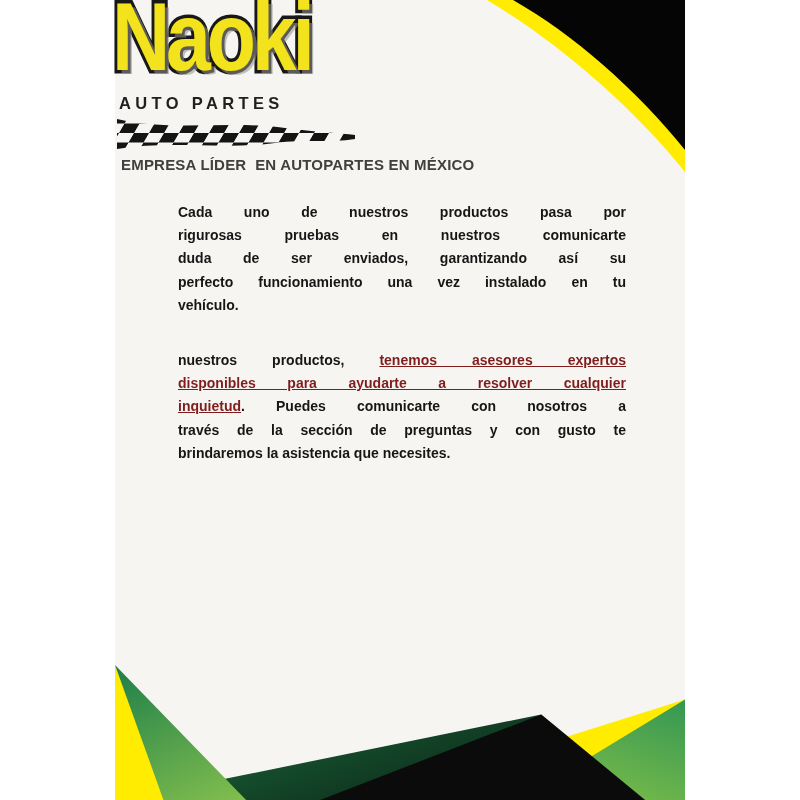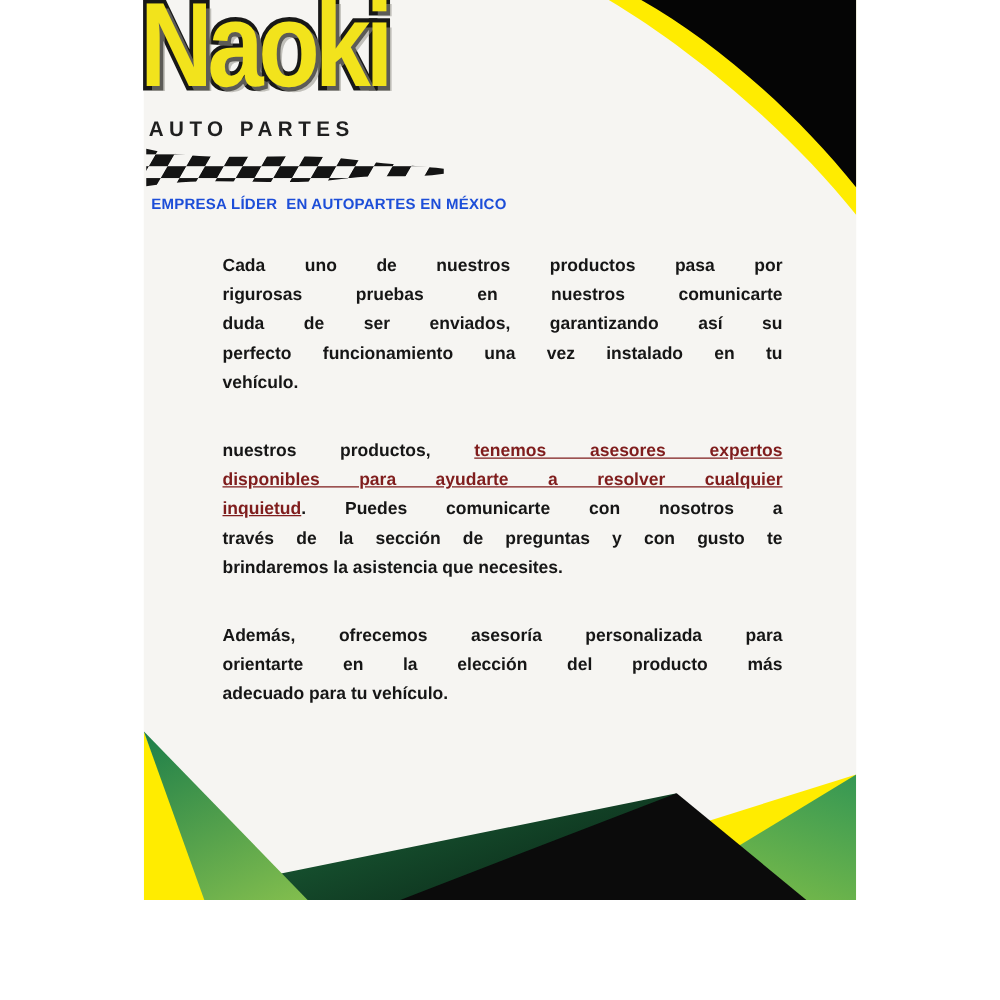--- a/index.html
+++ b/index.html
@@ -1,29 +1,29 @@
 <!DOCTYPE html>
 <html><head>
 <meta charset="utf-8">
 <style>
   html,body{margin:0;padding:0;}
   body{width:800px;height:800px;background:#ffffff;position:relative;overflow:hidden;
        font-family:"Liberation Sans",sans-serif;}
-  .flyer{position:absolute;left:115px;top:0;width:570px;height:720px;background:#f6f5f2;}
+  .flyer{position:absolute;left:115px;top:0;width:570px;height:800px;background:#f6f5f2;}
 
   
   .logo-naoki{position:absolute;left:-3px;top:-16px;font-weight:bold;font-size:96px;line-height:1.1;
       color:#f2e31c;letter-spacing:-5px;
       -webkit-text-stroke:7px #181818;paint-order:stroke;
       text-shadow:5px 4px 0 rgba(150,148,140,.55);
       transform:scaleX(.84);transform-origin:left top;white-space:nowrap;}
   .logo-sub{position:absolute;left:4px;top:94px;font-size:17px;font-weight:bold;color:#1f1f1f;
       letter-spacing:4.5px;white-space:nowrap;transform:scaleX(.97);transform-origin:left top;}
   .flag{position:absolute;left:0px;top:114px;width:242px;height:38px;}
-  .tagline{position:absolute;left:6px;top:156px;font-size:12px;font-weight:bold;color:#1d4ed8;
+  .tagline{position:absolute;left:6px;top:156px;font-size:15px;font-weight:bold;color:#404040;
       letter-spacing:.2px;white-space:pre;}
 
   
   .content{position:absolute;left:63px;top:201px;width:448px;}
   .heading{font-size:30px;font-weight:bold;color:#ee3a3b;letter-spacing:.5px;margin:0 0 22px 0;line-height:1;}
   .para{margin:0 0 32px 0;}
   .line{font-size:14px;font-weight:bold;color:#161616;line-height:23.2px;
         text-align:justify;text-align-last:justify;}
   .line.last{text-align-last:left;}
   .red{color:#7f1d1d;text-decoration:underline;}
@@ -84,25 +84,20 @@
     </div>
 
     <div class="para">
       <div class="line"><span>nuestros productos, </span><span class="red">tenemos asesores expertos</span></div>
       <div class="line red">disponibles para ayudarte a resolver cualquier</div>
       <div class="line"><span class="red">inquietud</span><span>. Puedes comunicarte con nosotros a</span></div>
       <div class="line">través de la sección de preguntas y con gusto te</div>
       <div class="line last">brindaremos la asistencia que necesites.</div>
     </div>
 
-    <div class="para">
-      <div class="line">Además, ofrecemos asesoría personalizada para</div>
-      <div class="line">orientarte en la elección del producto más</div>
-      <div class="line last">adecuado para tu vehículo.</div>
-    </div>
   </div>
 
   <div class="bottom-art">
     <div class="tri tri-right-yellow"></div>
     <div class="tri tri-right-green"></div>
     <div class="tri tri-mtn-green"></div>
     <div class="tri tri-mtn-black"></div>
     <div class="tri tri-left-yellow"></div>
     <div class="tri tri-left-green"></div>
   </div>

